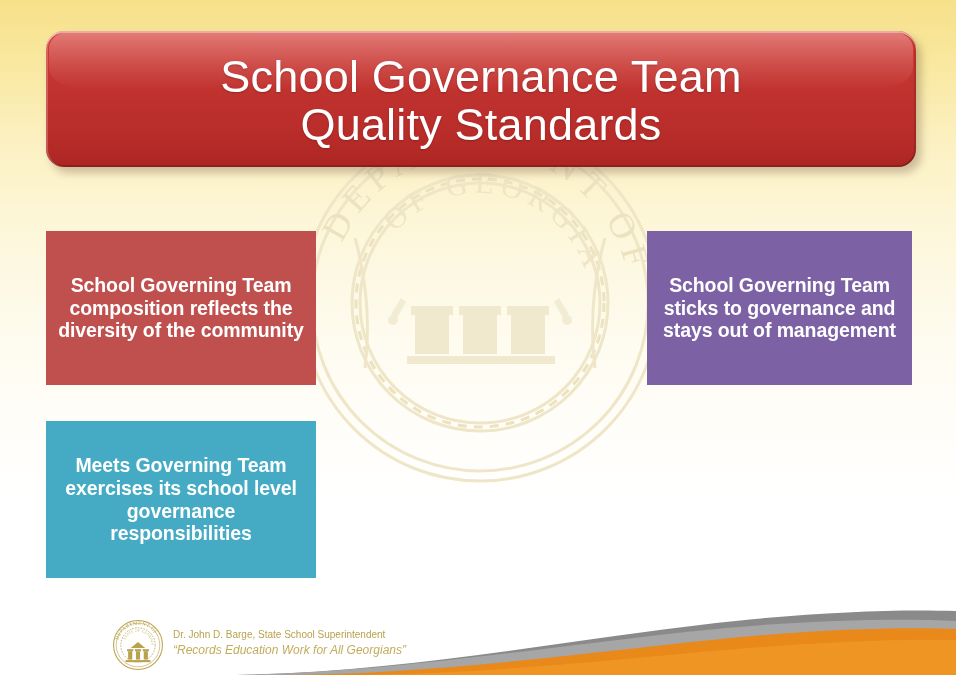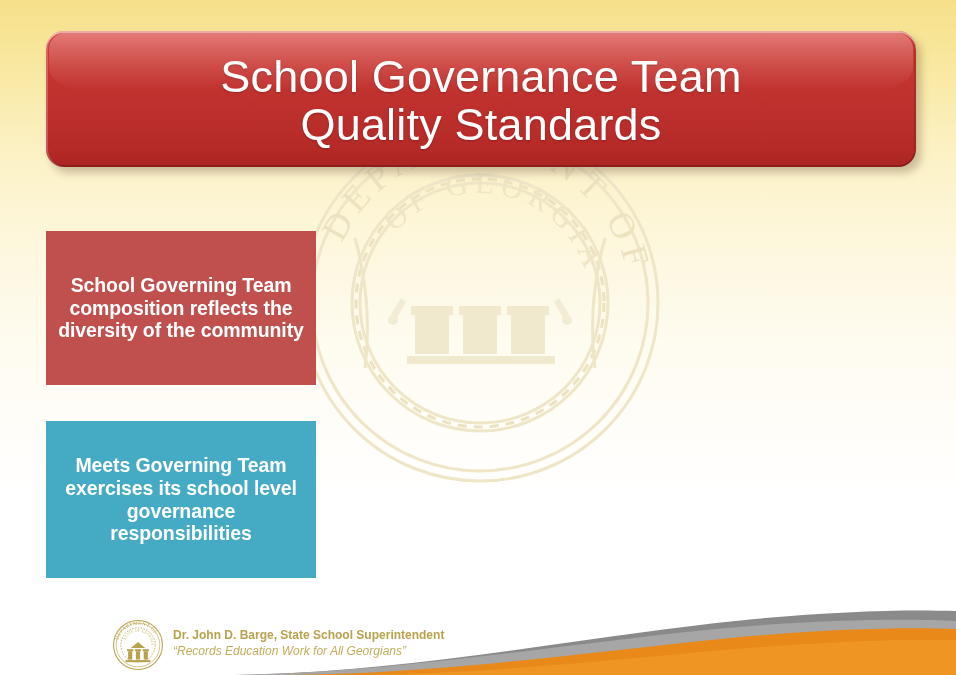--- a/index.html
+++ b/index.html
@@ -167,22 +167,22 @@
     flex: 0 0 auto;
   }
   .footer-lines {
     display: flex;
     flex-direction: column;
     justify-content: center;
     padding-bottom: 4px;
   }
   .footer-name {
     color: #b9a24e;
-    font-size: 12px;
-    font-weight: bold;
+    font-size: 10px;
+    font-weight: normal;
     line-height: 1.35;
     white-space: nowrap;
   }
   .footer-tagline {
     color: #c2ac5b;
     font-size: 12px;
     font-style: italic;
     line-height: 1.35;
     white-space: nowrap;
   }
@@ -242,20 +242,23 @@
     </div>
   </div>
 
   <div class="grid">
 
     <div class="cell r1" style="grid-column:1;background:#c0504d">
       <span class="cell-text">School Governing  Team composition reflects the diversity of the community</span>
     </div>
 
 
+    <div class="cell r1" style="grid-column:3;background:#7c62a5">
+      <span class="cell-text">School Governing  Team sticks to governance and stays out of management</span>
+    </div>
 
     <div class="cell r2" style="grid-column:1;background:#45aac4">
       <span class="cell-text">Meets Governing  Team exercises its school level governance responsibilities</span>
     </div>
 
 
   </div>
 
   <div class="footer">
 

